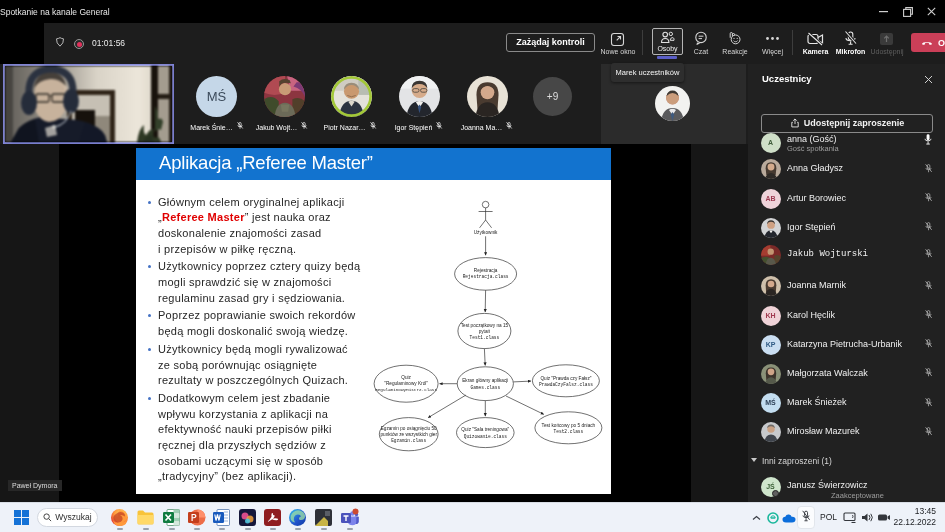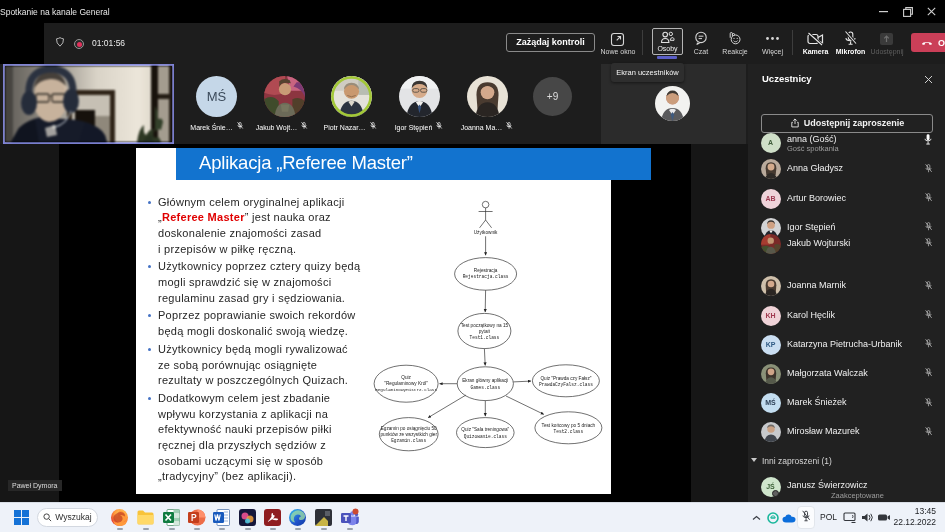--- a/index.html
+++ b/index.html
@@ -18,21 +18,21 @@
   .tb-sep { position:absolute; top:7px; width:1px; height:25px; background:#3d3d3d; }
 
   
   #strip { position:absolute; left:0; top:64px; width:748px; height:80px; background:#1d1d1d; }
   .avname { position:absolute; top:58px; font-size:7px; color:#fff; white-space:nowrap; text-align:center; }
 
   
   #stage { position:absolute; left:0; top:144px; width:748px; height:358px; background:#161616; }
   #share { position:absolute; left:59px; top:0; width:632px; height:358px; background:#000; }
   #slide { position:absolute; left:77px; top:4px; width:475px; height:346px; background:#fff; }
-  #slidehead { position:absolute; left:0; top:0; width:475px; height:32px; background:#1273cf;margin-left:40px; }
+  #slidehead { position:absolute; left:0; top:0; width:475px; height:32px; background:#1273cf; }
   #slidehead span { position:absolute; left:23px; top:3.5px; color:#fff; font-size:18.5px; letter-spacing:-0.2px; }
   #bullets { position:absolute; left:12px; top:46.5px; width:310px; color:#262626; font-size:11px; letter-spacing:0.28px; line-height:15.7px; }
   #bullets li { list-style:none; position:relative; padding-left:10px; margin-bottom:2px; }
   #bullets li:before { content:""; position:absolute; left:0; top:6px; width:3px; height:3px; border-radius:50%; background:#4472c4; }
   .red { color:#e00000; font-weight:bold; }
 
   
   #sidebar { position:absolute; left:748px; top:64px; width:197px; height:438px; background:#212121; }
   .prow { position:absolute; left:0; width:197px; height:29px; }
   .pavatar { position:absolute; left:12.5px; top:4.5px; width:20px; height:20px; border-radius:50%; font-size:7px; font-weight:bold; text-align:center; line-height:20px; overflow:hidden; }
@@ -279,21 +279,21 @@
       <svg width="35" height="35" viewBox="0 0 35 35">
           <rect width="35" height="35" fill="#f2f2f0"></rect>
           <circle cx="17.5" cy="12" r="6.5" fill="#c99"></circle>
           <circle cx="17.5" cy="12" r="6.5" fill="#cb9d7c"></circle>
           <path d="M11.5 10 q1-5.5 6-5.5 q5 0 6 5.5 q-3-3 -6-3 q-3 0 -6 3z" fill="#3e3832"></path>
           <path d="M6 35 q2-13 11.5-13 q9.5 0 11.5 13 z" fill="#5a5a5c"></path>
           <path d="M14 24 l3.5 5 l3.5-5 q-3.5-2.5 -7 0z" fill="#e8e8ea"></path>
           <path d="M17.5 26 l1.7 2.6 l-1.7 6.4 l-1.7-6.4 z" fill="#3e5a80"></path>
         </svg>
     </span>
-    <div class="abs" style="left:611px;top:-1px;width:73px;height:19px;background:#2e2e2e;border-radius:3px;box-shadow:0 1px 3px rgba(0,0,0,.5);color:#f5f5f5;font-size:7.5px;text-align:center;line-height:19px;">Ekran uczestników</div>
+    <div class="abs" style="left:611px;top:-1px;width:73px;height:19px;background:#2e2e2e;border-radius:3px;box-shadow:0 1px 3px rgba(0,0,0,.5);color:#f5f5f5;font-size:7.5px;text-align:center;line-height:19px;">Marek uczestników</div>
   </div>
   <div id="stage">
     <div id="share">
       <div id="slide">
         <div id="slidehead">
             <span>Aplikacja „Referee Master”</span>
           </div>
         <ul id="bullets">
           <li>Głównym celem oryginalnej aplikacji<br>„<span class="red">Referee Master</span>” jest nauka oraz<br>doskonalenie znajomości zasad<br>i przepisów w piłkę ręczną.</li>
           <li>Użytkownicy poprzez cztery quizy będą<br>mogli sprawdzić się w znajomości<br>regulaminu zasad gry i sędziowania.</li>
@@ -411,21 +411,21 @@
             <path d="M2.5 15 q1-5.8 5-5.8 q4 0 5 5.8 z" fill="#23262d"></path>
             <path d="M6.2 9.6 l1.3 1.9 l1.3-1.9 q-1.3-1 -2.6 0z" fill="#f0efed"></path>
           </svg></span>
       <span class="pname">Igor Stępień</span>
       <svg class="pmic" width="9" height="10" viewBox="0 0 15 17">
           <rect x="5.4" y="1" width="4.4" height="8" rx="2.2" fill="none" stroke="#b9b9b9" stroke-width="1.3"></rect>
           <path d="M3 7 c0 3.6 9 3.6 9 0 M7.6 10.5 V14" fill="none" stroke="#b9b9b9" stroke-width="1.3"></path>
           <path d="M2.5 0.5 L13 13.5" stroke="#b9b9b9" stroke-width="1.3"></path>
         </svg>
     </div>
-    <div class="prow" style="top:165px;">
+    <div class="prow" style="top:176px;font-family:Liberation Mono, monospace;">
       <span class="pavatar" style="overflow:hidden;"><svg width="20" height="20" viewBox="0 0 15 15">
             <rect width="15" height="15" fill="#7a2a28"></rect>
             <rect x="0" y="0" width="7" height="8" fill="#a63c30"></rect>
             <path d="M0 10 q4-2.5 7 0 v5 h-7 z" fill="#44502e"></path>
             <path d="M10 8 q3-1.5 5 1 v6 h-5 z" fill="#55432c"></path>
             <circle cx="7.3" cy="5" r="2.4" fill="#c29672"></circle>
             <path d="M3.5 15 q0.5-5.5 3.8-5.5 q3.3 0 3.9 5.5 z" fill="#58584a"></path>
           </svg></span>
       <span class="pname">Jakub Wojturski</span>
       <svg class="pmic" width="9" height="10" viewBox="0 0 15 17">

